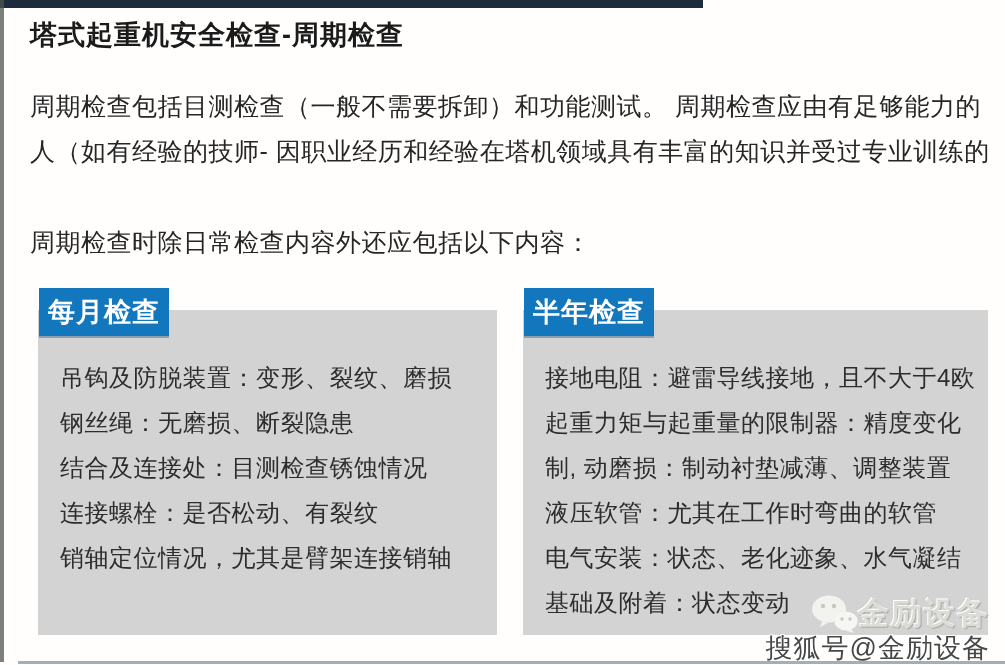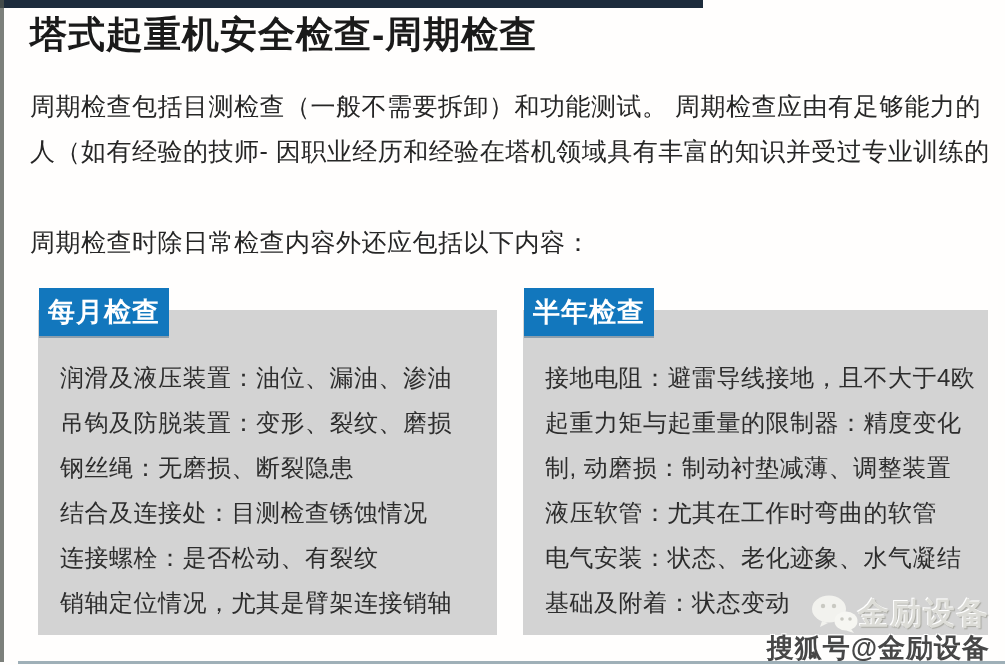--- a/index.html
+++ b/index.html
@@ -17,21 +17,21 @@
   }
   .left-strip{
     position:absolute;left:0;top:0;
     width:4px;height:662px;
     background:var(--left-strip,#50554f);
     opacity:.75;
   }
   .page-title{
     position:absolute;left:30px;top:10px;
     margin:0;
-    font-size:37px;line-height:50px;
+    font-size:27px;line-height:50px;
     font-weight:700;
     letter-spacing:1px;
     color:var(--title-text,#1a1a1a);
   }
   .intro{
     position:absolute;left:30px;top:84px;
     font-size:25px;line-height:45px;
     letter-spacing:.5px;
     color:var(--body-text,#262626);
     white-space:nowrap;
@@ -77,21 +77,21 @@
   .wm-row1{
     display:flex;align-items:center;justify-content:flex-end;
     height:38px;
   }
   .wm-brand{
     font-size:31px;font-weight:700;letter-spacing:2px;
     color:var(--watermark-light,#dcdcd7);
     text-shadow:-1px -1px 0 #ffffff,1px 1px 1px #a9a9a2;
   }
   .wm-account{
-    font-size:27px;font-weight:700;letter-spacing:1px;
+    font-size:27px;font-weight:400;letter-spacing:1px;
     color:var(--watermark-dark,#474747);
     text-shadow:-1px -1px 0 #fff,1px -1px 0 #fff,-1px 1px 0 #fff,1px 1px 0 #fff;
     line-height:30px;
   }
   .bottom-line{
     position:absolute;left:18px;right:0;bottom:1px;
     height:3px;
     background:var(--bottom-line,#9fb0b8);
   }
 </style>
@@ -108,21 +108,20 @@
   <div class="intro">
     <div>周期检查包括目测检查（一般不需要拆卸）和功能测试。 周期检查应由有足够能力的</div>
     <div>人（如有经验的技师- 因职业经历和经验在塔机领域具有丰富的知识并受过专业训练的</div>
   </div>
 
   <div class="lead">周期检查时除日常检查内容外还应包括以下内容：</div>
 
   <section class="panel monthly">
     <div class="panel-tab">每月检查</div>
     <div class="panel-list">
-      <div class="panel-item">润滑及液压装置：油位、漏油、渗油</div>
       <div class="panel-item">吊钩及防脱装置：变形、裂纹、磨损</div>
       <div class="panel-item">钢丝绳：无磨损、断裂隐患</div>
       <div class="panel-item">结合及连接处：目测检查锈蚀情况</div>
       <div class="panel-item">连接螺栓：是否松动、有裂纹</div>
       <div class="panel-item">销轴定位情况，尤其是臂架连接销轴</div>
     </div>
   </section>
 
   <section class="panel semiannual">
     <div class="panel-tab">半年检查</div>

